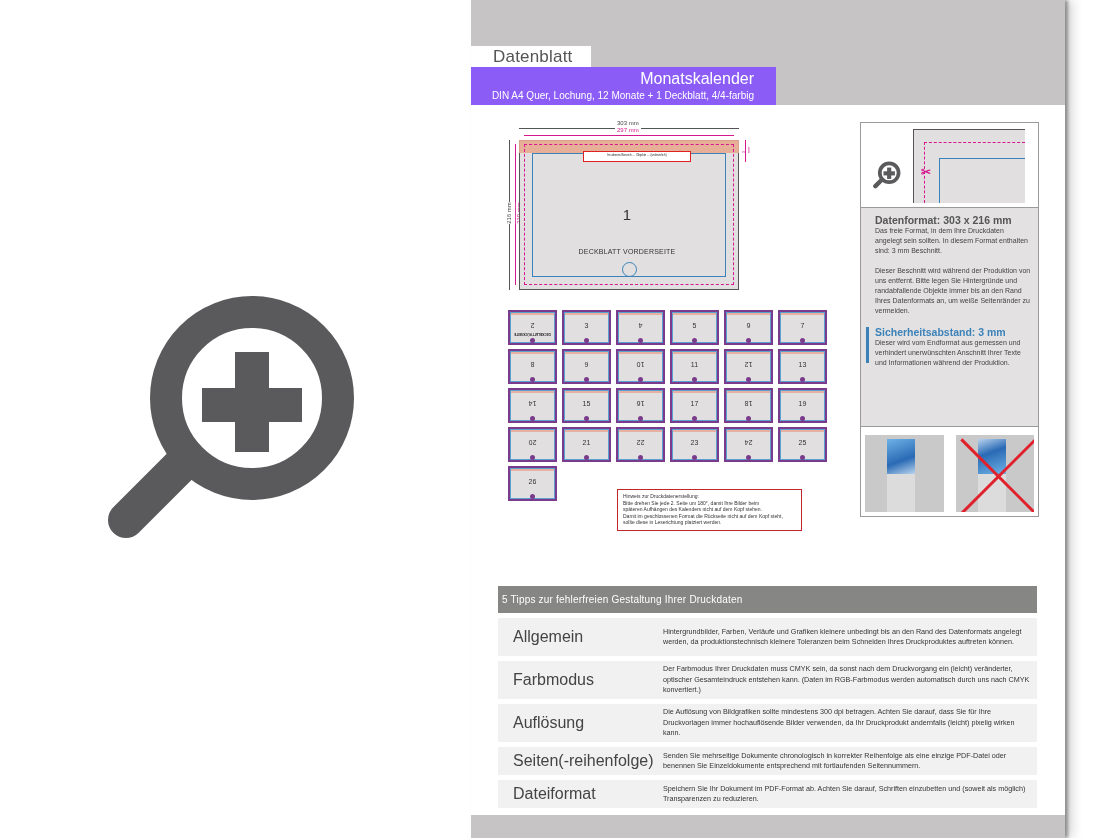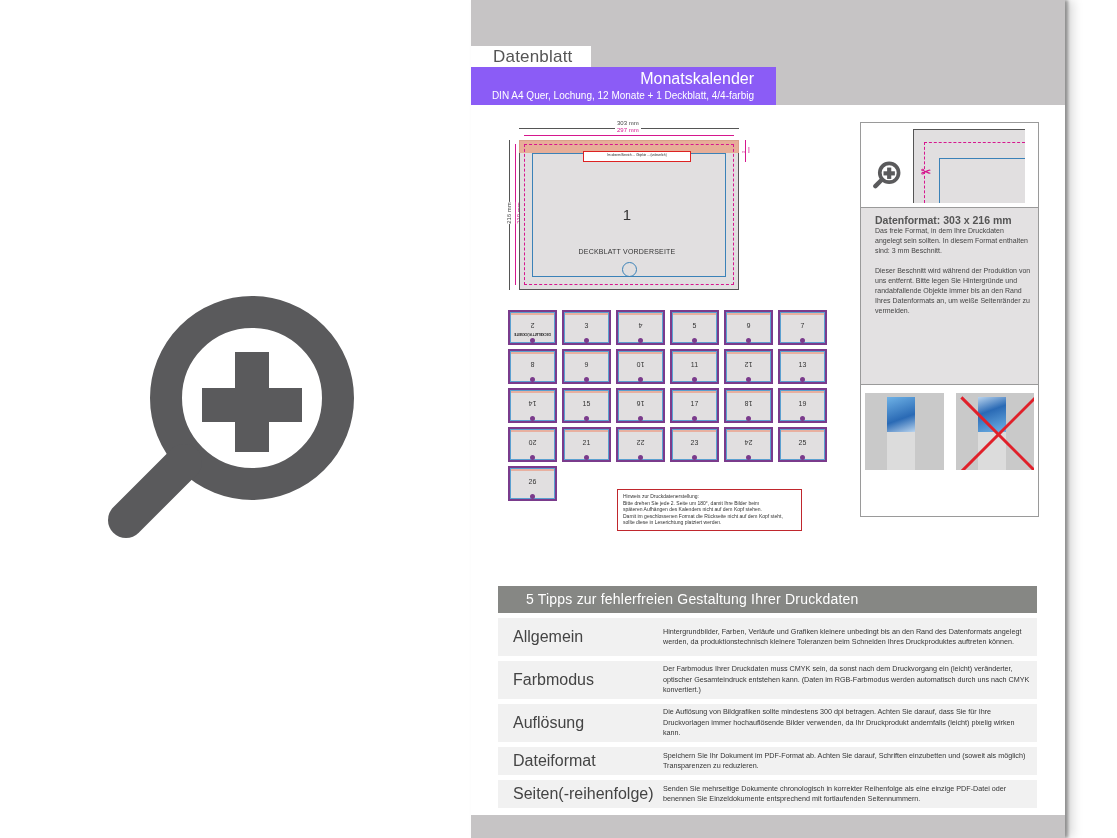--- a/index.html
+++ b/index.html
@@ -47,39 +47,39 @@
   .hint { position: absolute; left: 146px; top: 489px; width: 185px; height: 42px; border: 1px solid #c0272d; padding: 3px 5px; font-size: 5px; line-height: 6.6px; color: #333; }
 
   
   .info { position: absolute; left: 389px; top: 122px; width: 179px; height: 395px; border: 1px solid #9a9a9a; background: #fff; }
   .info .zoomview { position: relative; height: 85px; background: #fff; border-bottom: 1px solid #9a9a9a; cursor: pointer; }
   .info .zoomview .mini { position: absolute; left: 52px; top: 6px; width: 112px; height: 74px; background: #e1dfe0; border-left: 1px solid #555; border-top: 1px solid #555; }
   .info .zoomview .mini .d { position: absolute; left: 10px; top: 12px; right: 0; bottom: 0; border-left: 1.5px dashed #d6178e; border-top: 1.5px dashed #d6178e; }
   .info .zoomview .mini .s { position: absolute; left: 25px; top: 28px; right: 0; bottom: 0; border-left: 1px solid #3b82b8; border-top: 1px solid #3b82b8; }
   .info .zoomview .scis { position: absolute; left: 60px; top: 42px; color: #d6178e; font-size: 12px; font-weight: bold; }
   .info .zoomview .zi { position: absolute; left: 12px; top: 38px; width: 28px; height: 28px; }
-  .info .gray { background: #e3e1e2; padding: 6px 7px 6px 14px; height: 176px; }
+  .info .gray { background: #e3e1e2; padding: 6px 7px 6px 14px; height: 218px; }
   .info .h { font-weight: bold; font-size: 10.5px; color: #555; line-height: 12px; }
   .info .p { font-size: 7px; line-height: 10px; color: #444; }
   .info .blk { position: relative; }
   .info .blk.mag .h { color: #d6178e; }
   .info .blk.blu .h { color: #3b82b8; }
   .info .blk.mag::before { content: ""; position: absolute; left: -9px; top: 2px; width: 3px; height: 26px; border-left: 3px dotted #d6178e; }
   .info .blk.blu::before { content: ""; position: absolute; left: -9px; top: 1px; width: 3px; height: 36px; background: #3b82b8; }
   .info .photos { height: 90px; display: flex; gap: 12px; padding: 8px 4px 4px 4px; border-top: 1px solid #9a9a9a; }
   .ph { position: relative; flex: 1; background: #c9c9c9; overflow: hidden; }
   .ph .cal { position: absolute; left: 22px; top: 4px; width: 28px; height: 76px; background: #dcdcdc; }
   .ph .img { position: absolute; left: 0; top: 0; width: 28px; height: 35px; background: linear-gradient(160deg, #6fb2e6, #2a6ab5 60%, #b9d4ee); }
   .ph .x1, .ph .x2 { position: absolute; left: -10px; top: 40px; width: 105px; height: 3px; background: #e0202a; }
   .ph .x1 { transform: rotate(45deg); }
   .ph .x2 { transform: rotate(-45deg); }
 
   
   .tips { position: absolute; left: 27px; top: 586px; width: 539px; }
-  .tips-head { height: 27px; background: #868784; color: #fff; font-size: 14px; line-height: 27px; padding-left: 28px; letter-spacing: 0.2px; }
+  .tips-head { height: 27px; background: #868784; color: #fff; font-size: 10px; line-height: 27px; padding-left: 4px; letter-spacing: 0.2px; }
   .tip-row { display: flex; background: #f1f1f1; margin-top: 5px; min-height: 38px; align-items: center; }
   .tip-row .k { width: 165px; padding-left: 15px; font-size: 16px; color: #444; }
   .tip-row .v { flex: 1; font-size: 7.2px; line-height: 10.4px; color: #333; padding: 3px 6px 3px 0; }
 </style>
 </head>
 <body>
 
 <div class="stage">
 
   <svg class="big-zoom" viewBox="0 0 256 256">
@@ -295,20 +295,24 @@
           <div class="s"></div>
         </div>
         <div class="scis">✂</div>
       </div>
       <div class="gray">
         <div class="blk">
           <div class="h">Datenformat: 303 x 216 mm</div>
           <div class="p">Das freie Format, in dem Ihre Druckdaten angelegt sein sollten. In diesem Format enthalten sind: 3 mm Beschnitt.</div>
           <div class="p" style="margin-top:10px;">Dieser Beschnitt wird während der Produktion von uns entfernt. Bitte legen Sie Hintergründe und randabfallende Objekte immer bis an den Rand Ihres Datenformats an, um weiße Seitenränder zu vermeiden.</div>
         </div>
+        <div class="blk blu" style="margin-top:10px;">
+          <div class="h">Sicherheitsabstand: 3 mm</div>
+          <div class="p">Dieser wird vom Endformat aus gemessen und verhindert unerwünschten Anschnitt Ihrer Texte und Informationen während der Produktion.</div>
+        </div>
       </div>
       <div class="photos">
         <div class="ph">
           <div class="cal">
               <div class="img"></div>
             </div>
         </div>
         <div class="ph">
           <div class="cal">
               <div class="img" style="transform:rotate(180deg);"></div>
@@ -327,24 +331,24 @@
       </div>
       <div class="tip-row">
         <div class="k">Farbmodus</div>
         <div class="v">Der Farbmodus Ihrer Druckdaten muss CMYK sein, da sonst nach dem Druckvorgang ein (leicht) veränderter, optischer Gesamteindruck entstehen kann. (Daten im RGB-Farbmodus werden automatisch durch uns nach CMYK konvertiert.)</div>
       </div>
       <div class="tip-row">
         <div class="k">Auflösung</div>
         <div class="v">Die Auflösung von Bildgrafiken sollte mindestens 300 dpi betragen. Achten Sie darauf, dass Sie für Ihre Druckvorlagen immer hochauflösende Bilder verwenden, da Ihr Druckprodukt andernfalls (leicht) pixelig wirken kann.</div>
       </div>
       <div class="tip-row" style="min-height:28px;">
+        <div class="k">Seiten(-reihenfolge)</div>
+        <div class="v">Senden Sie mehrseitige Dokumente chronologisch in korrekter Reihenfolge als eine einzige PDF-Datei oder benennen Sie Einzeldokumente entsprechend mit fortlaufenden Seitennummern.</div>
+      </div>
+      <div class="tip-row" style="min-height:28px;">
         <div class="k">Dateiformat</div>
         <div class="v">Speichern Sie Ihr Dokument im PDF-Format ab. Achten Sie darauf, Schriften einzubetten und (soweit als möglich) Transparenzen zu reduzieren.</div>
-      </div>
-      <div class="tip-row" style="min-height:28px;">
-        <div class="k">Seiten(-reihenfolge)</div>
-        <div class="v">Senden Sie mehrseitige Dokumente chronologisch in korrekter Reihenfolge als eine einzige PDF-Datei oder benennen Sie Einzeldokumente entsprechend mit fortlaufenden Seitennummern.</div>
       </div>
     </div>
 
     <div class="bottom-band"></div>
   </div>
 </div>
 
 </body></html>

